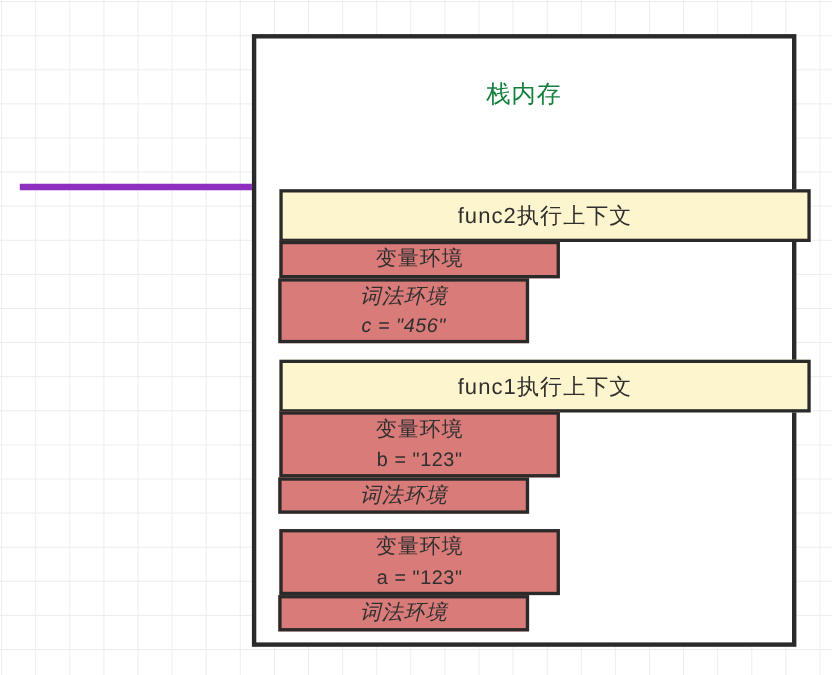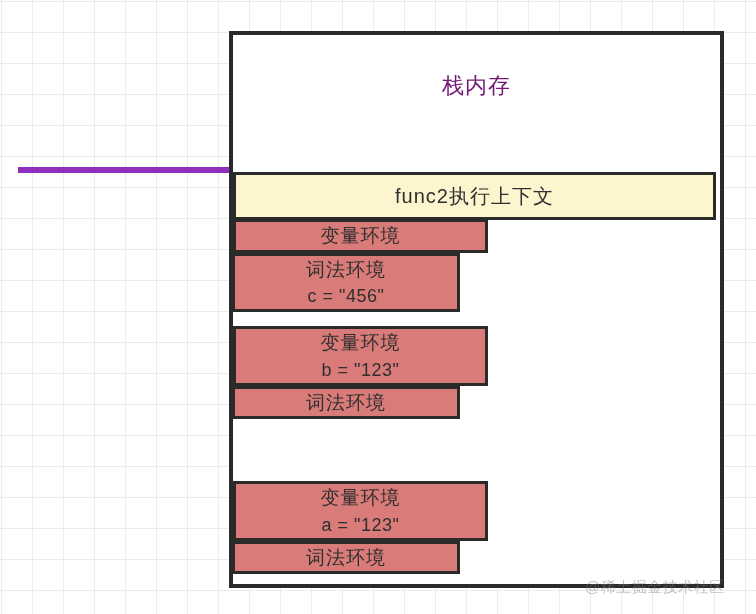--- a/index.html
+++ b/index.html
@@ -42,28 +42,28 @@
   #stack-title {
     position: absolute;
     left: 0;
     top: 0;
     width: 100%;
     height: 101px;
     display: flex;
     align-items: center;
     justify-content: center;
     font-size: 22px;
-    color: #701a75;
+    color: #15803d;
     letter-spacing: 1px;
   }
 
   
   .ctx-block {
     position: absolute;
-    left: 0;
+    left: 21px;
     width: 483px;
     box-sizing: border-box;
   }
 
   .ctx-header {
     height: 48px;
     border: 3px solid #2b2a2a;
     box-sizing: border-box;
     background-color: #fdf5cd;
     display: flex;
@@ -93,20 +93,21 @@
     color: #2f2f2f;
     line-height: 1.45;
   }
 
   .env-var {
     width: 255px;
   }
   .env-lex {
     width: 228px;
     margin-left: -1px;
+    font-style: italic;
   }
 
   .env-title {
     font-size: 19px;
     letter-spacing: 1px;
   }
   .env-value {
     font-size: 18px;
     letter-spacing: 0.5px;
   }
@@ -169,20 +170,21 @@
           <div class="env-value"></div>
         </div>
         <div class="env env-lex">
           <div class="env-title">词法环境</div>
           <div class="env-value">c = "456"</div>
         </div>
       </div>
     </div>
 
     <div class="ctx-block" id="block-func1">
+      <div class="ctx-header">func1执行上下文</div>
       <div class="ctx-envs">
         <div class="env env-var">
           <div class="env-title">变量环境</div>
           <div class="env-value">b = "123"</div>
         </div>
         <div class="env env-lex">
           <div class="env-title">词法环境</div>
           <div class="env-value"></div>
         </div>
       </div>
@@ -196,15 +198,14 @@
         </div>
         <div class="env env-lex">
           <div class="env-title">词法环境</div>
           <div class="env-value"></div>
         </div>
       </div>
     </div>
 
   </div>
 
-  <div id="watermark">@稀土掘金技术社区</div>
 
 </div>
 
 </body></html>

